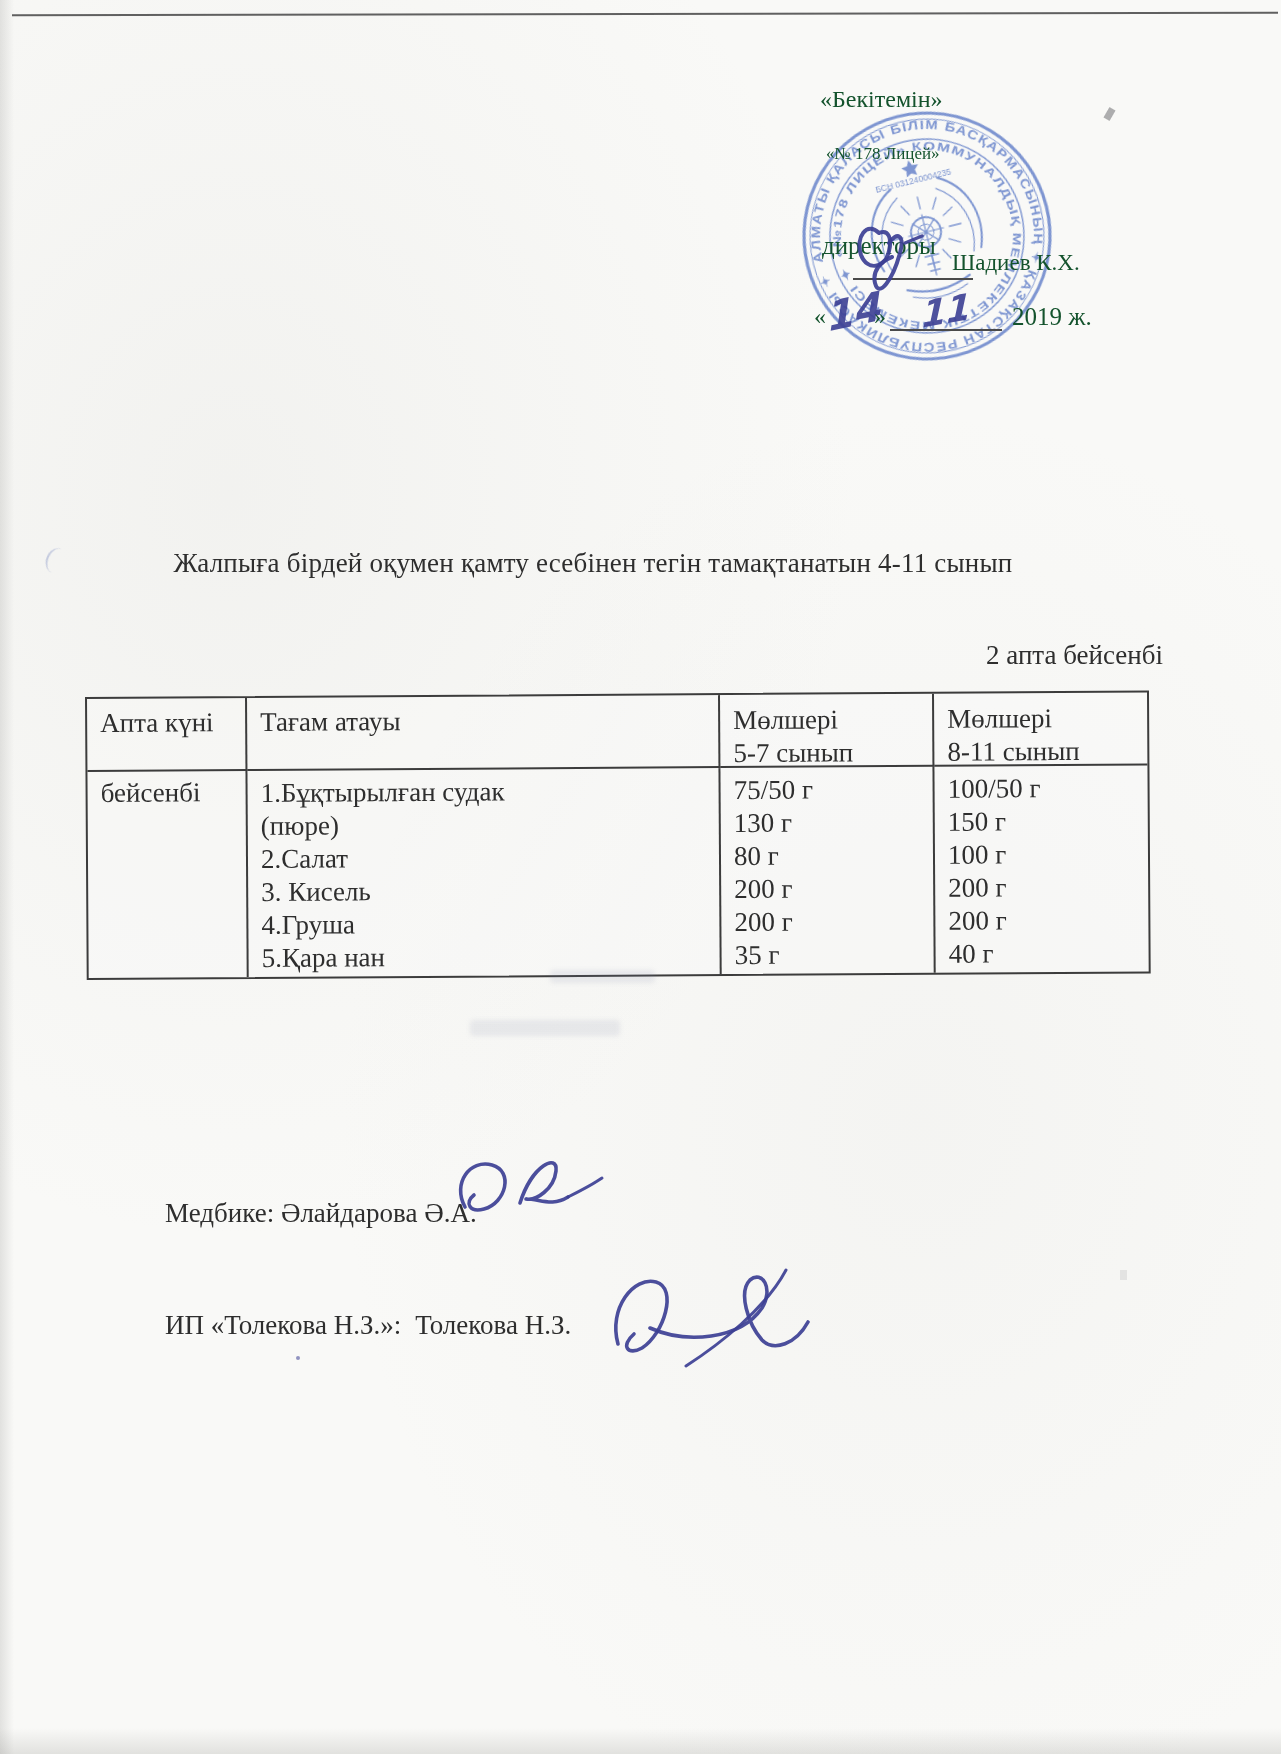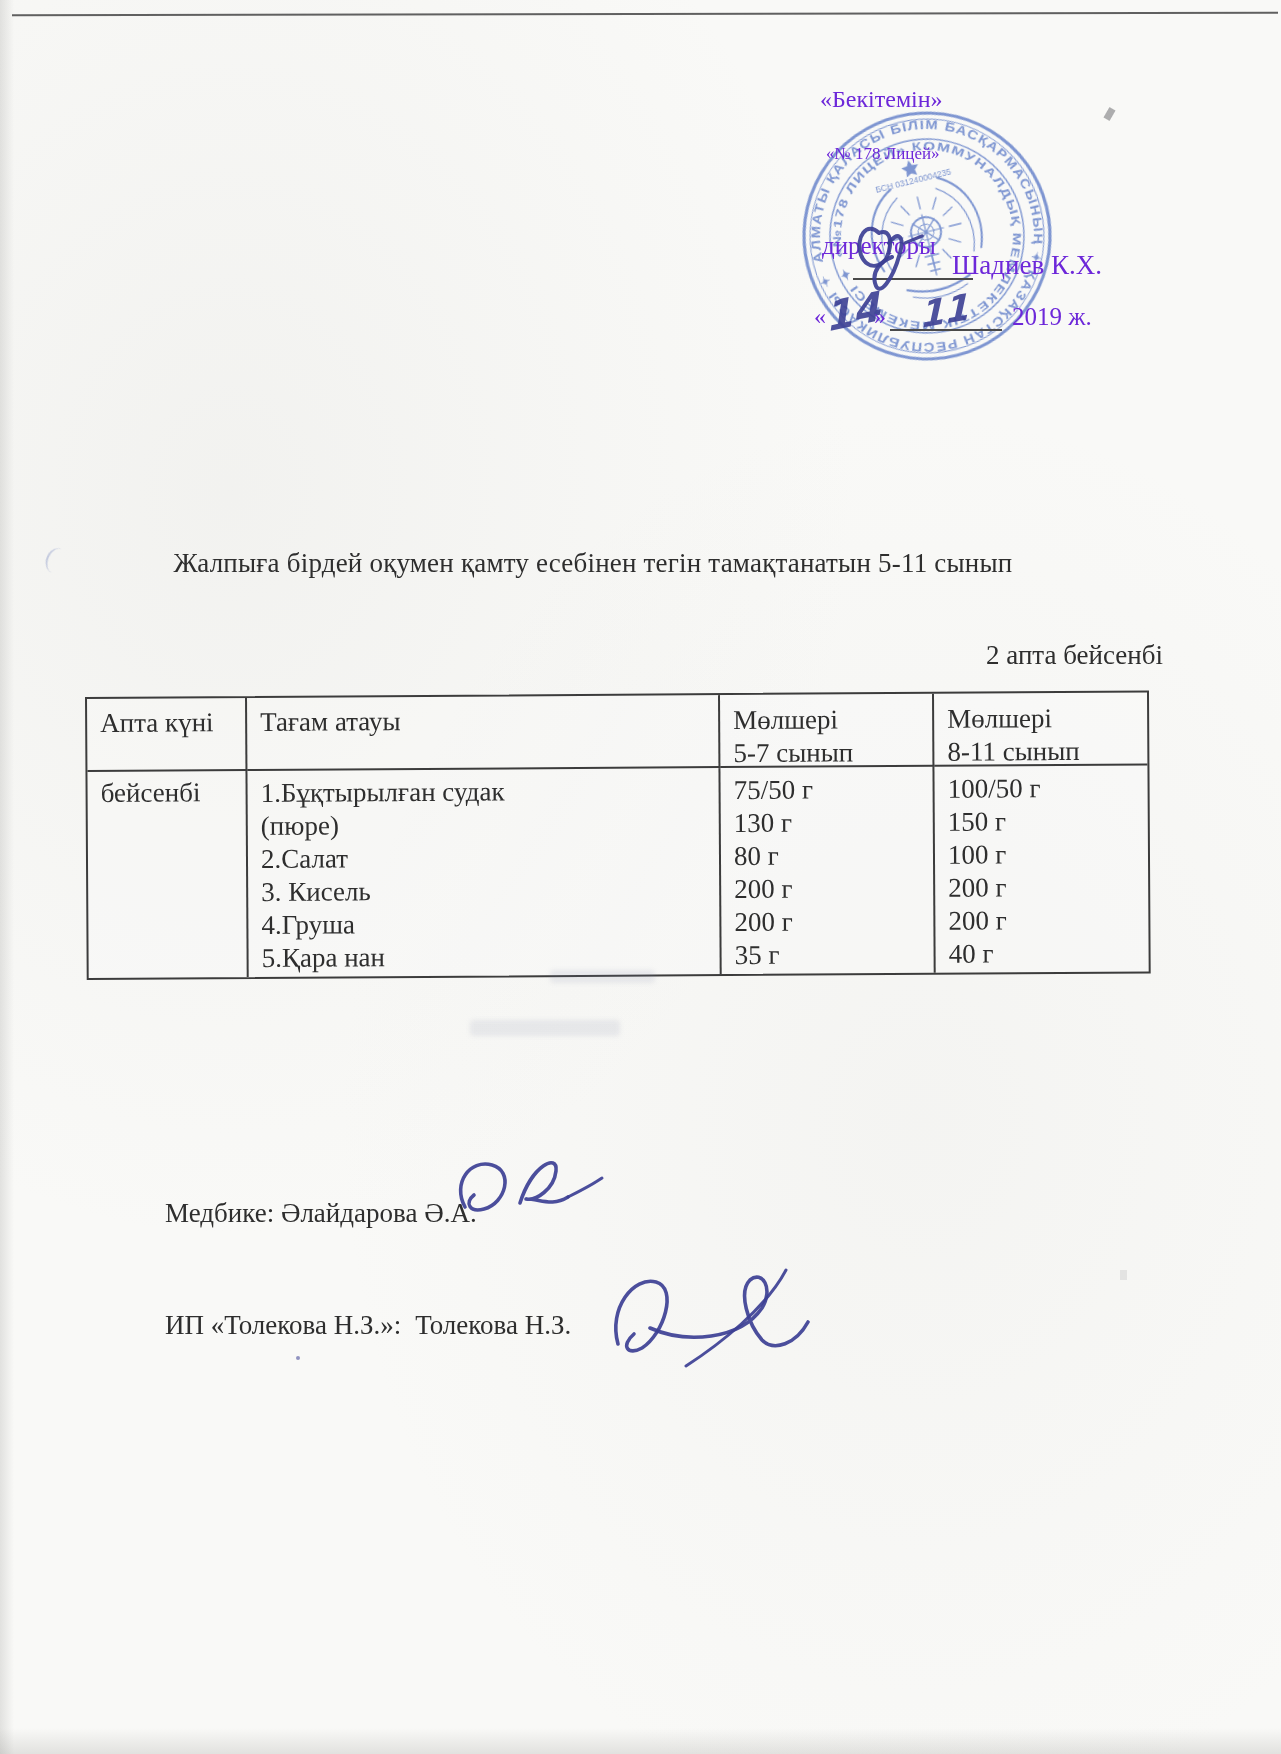--- a/index.html
+++ b/index.html
@@ -9,21 +9,21 @@
   .page::before{content:"";position:absolute;inset:0;pointer-events:none;
         background:
           radial-gradient(ellipse at 18% 28%, rgba(205,205,200,.16), transparent 42%),
           radial-gradient(ellipse at 72% 64%, rgba(208,208,204,.12), transparent 45%),
           linear-gradient(90deg, rgba(140,140,138,.22), rgba(140,140,138,0) 14px);}
   .abs{position:absolute;}
   
   .scan-edge{left:12px;top:13px;width:1266px;height:2px;background:#454545;
              transform:rotate(-.12deg);opacity:.85;}
   
-  .appr{font-size:24px;color:#6d28d9;}
+  .appr{font-size:24px;color:#14532d;}
   .u-line{height:2px;background:#4a4a4a;}
   .hand-num{font-family:"DejaVu Sans",sans-serif;font-style:italic;font-weight:bold;
             color:#3c3f94;opacity:.9;}
   
   .stamp{left:799px;top:108px;width:256px;height:256px;transform:rotate(-14deg);
          opacity:.82;filter:blur(.3px);mix-blend-mode:multiply;}
   .stamp circle,.stamp path.st{stroke:#6583d0;fill:none;}
   .stamp .ring-text{fill:#6583d0;font-family:"Liberation Sans",sans-serif;font-weight:bold;}
   .stamp .emblem *{stroke:#6583d0;fill:none;stroke-linecap:round;}
   .stamp .emblem .fil{fill:#6583d0;stroke:none;}
@@ -103,37 +103,37 @@
       <path d="M96,176 Q128,190 160,176" stroke-width="2.4"></path>
       <path d="M100,184 Q128,196 156,184" stroke-width="1.2"></path>
     </g>
   </svg>
 
   <div class="abs appr" style="left:820px;top:86px;">«Бекітемін»</div>
   <div class="abs appr" style="left:826px;top:144px;font-size:17px;">«№ 178 Лицей»</div>
   <div class="abs appr" style="left:822px;top:199px;font-size:25px;margin-top:33px;">директоры</div>
 
   <div class="abs u-line" style="left:853px;top:278px;width:120px;"></div>
-  <div class="abs appr" style="left:952px;top:250px;font-size:27px;">Шадиев К.Х.</div>
+  <div class="abs appr" style="left:952px;top:250px;font-size:23px;">Шадиев К.Х.</div>
 
   <div class="abs appr" style="left:814px;top:303px;">«</div>
   <div class="abs hand-num" style="left:828px;top:288px;font-size:40px;transform:rotate(-12deg) skewX(-10deg);">14</div>
   <div class="abs appr" style="left:874px;top:303px;">»</div>
   <div class="abs u-line" style="left:890px;top:329px;width:112px;"></div>
   <div class="abs hand-num" style="left:922px;top:290px;font-size:36px;transform:rotate(-10deg) skewX(-12deg);">11</div>
   <div class="abs appr" style="left:1012px;top:303px;font-size:25px;">2019 ж.</div>
 
   <svg class="abs" style="left:845px;top:203px;width:100px;height:110px;" viewBox="0 0 100 110">
     <path class="ink" stroke-width="4" d="M34,30 C22,18 10,34 16,52 C22,68 40,66 44,48 C47,36 44,26 34,30"></path>
     <path class="ink" stroke-width="4" d="M44,40 C52,28 60,32 55,50 C48,76 34,96 30,80 C27,68 36,58 47,54"></path>
     <path class="ink" stroke-width="3.4" d="M60,40 L77,33"></path>
   </svg>
 
   <div class="abs title">
-    <div>Жалпыға бірдей оқумен қамту есебінен тегін тамақтанатын 5-11 сынып</div>
+    <div>Жалпыға бірдей оқумен қамту есебінен тегін тамақтанатын 4-11 сынып</div>
   </div>
   <div class="abs subtitle">2 апта бейсенбі</div>
 
   <div class="abs menu">
     <div class="cell hdr">Апта күні</div>
     <div class="cell hdr">Тағам атауы</div>
     <div class="cell hdr">
       <div class="line">Мөлшері</div>
       <div class="line">5-7 сынып</div>
     </div>

